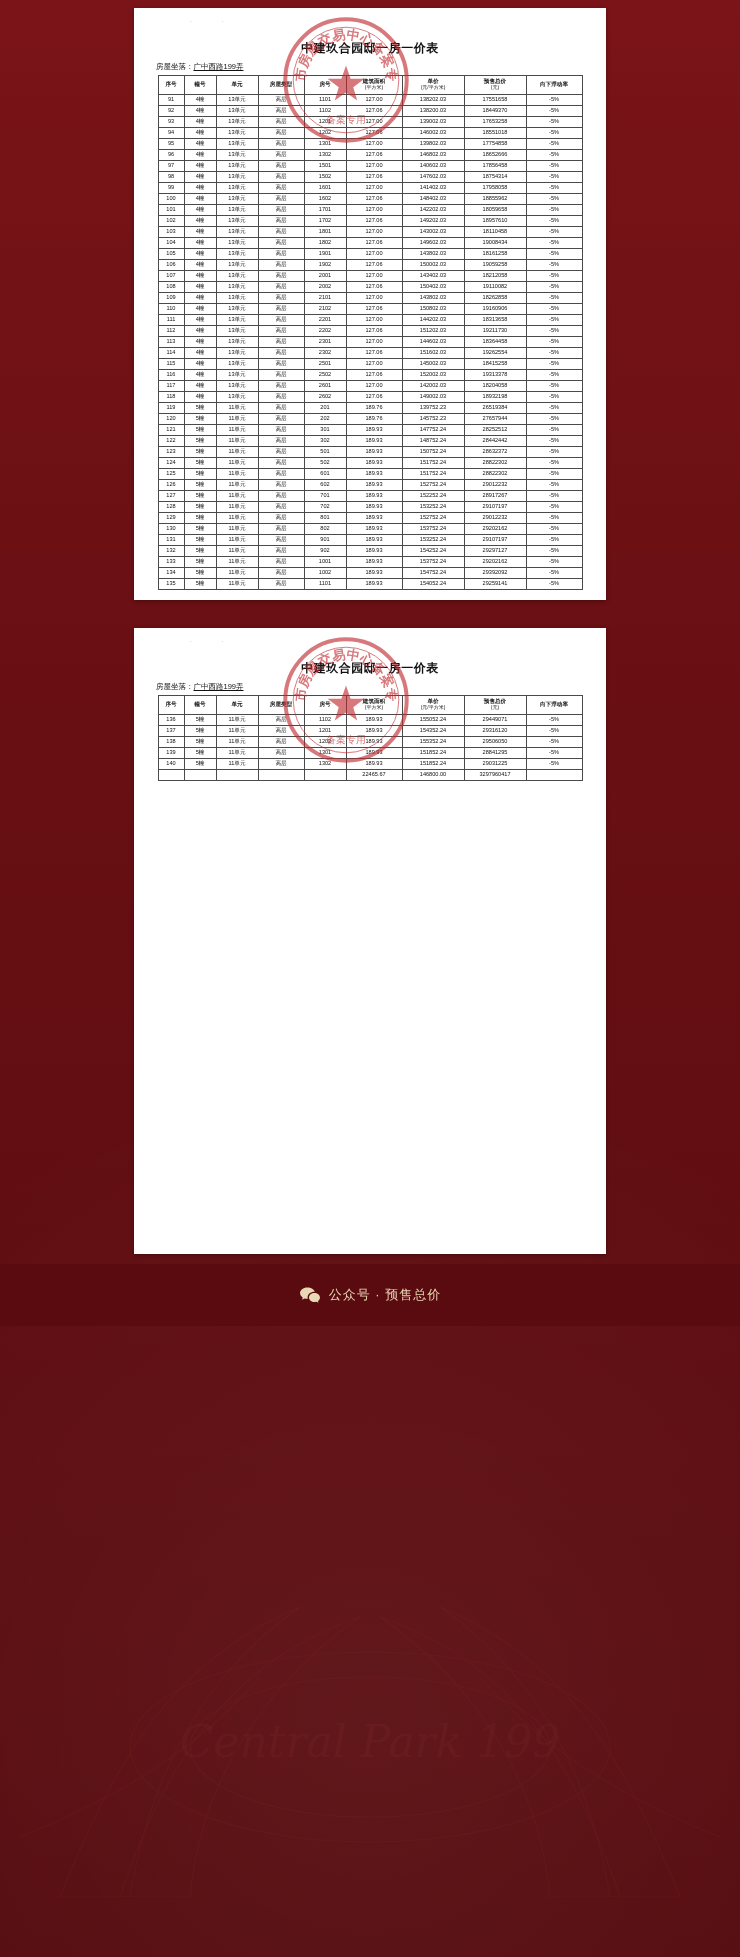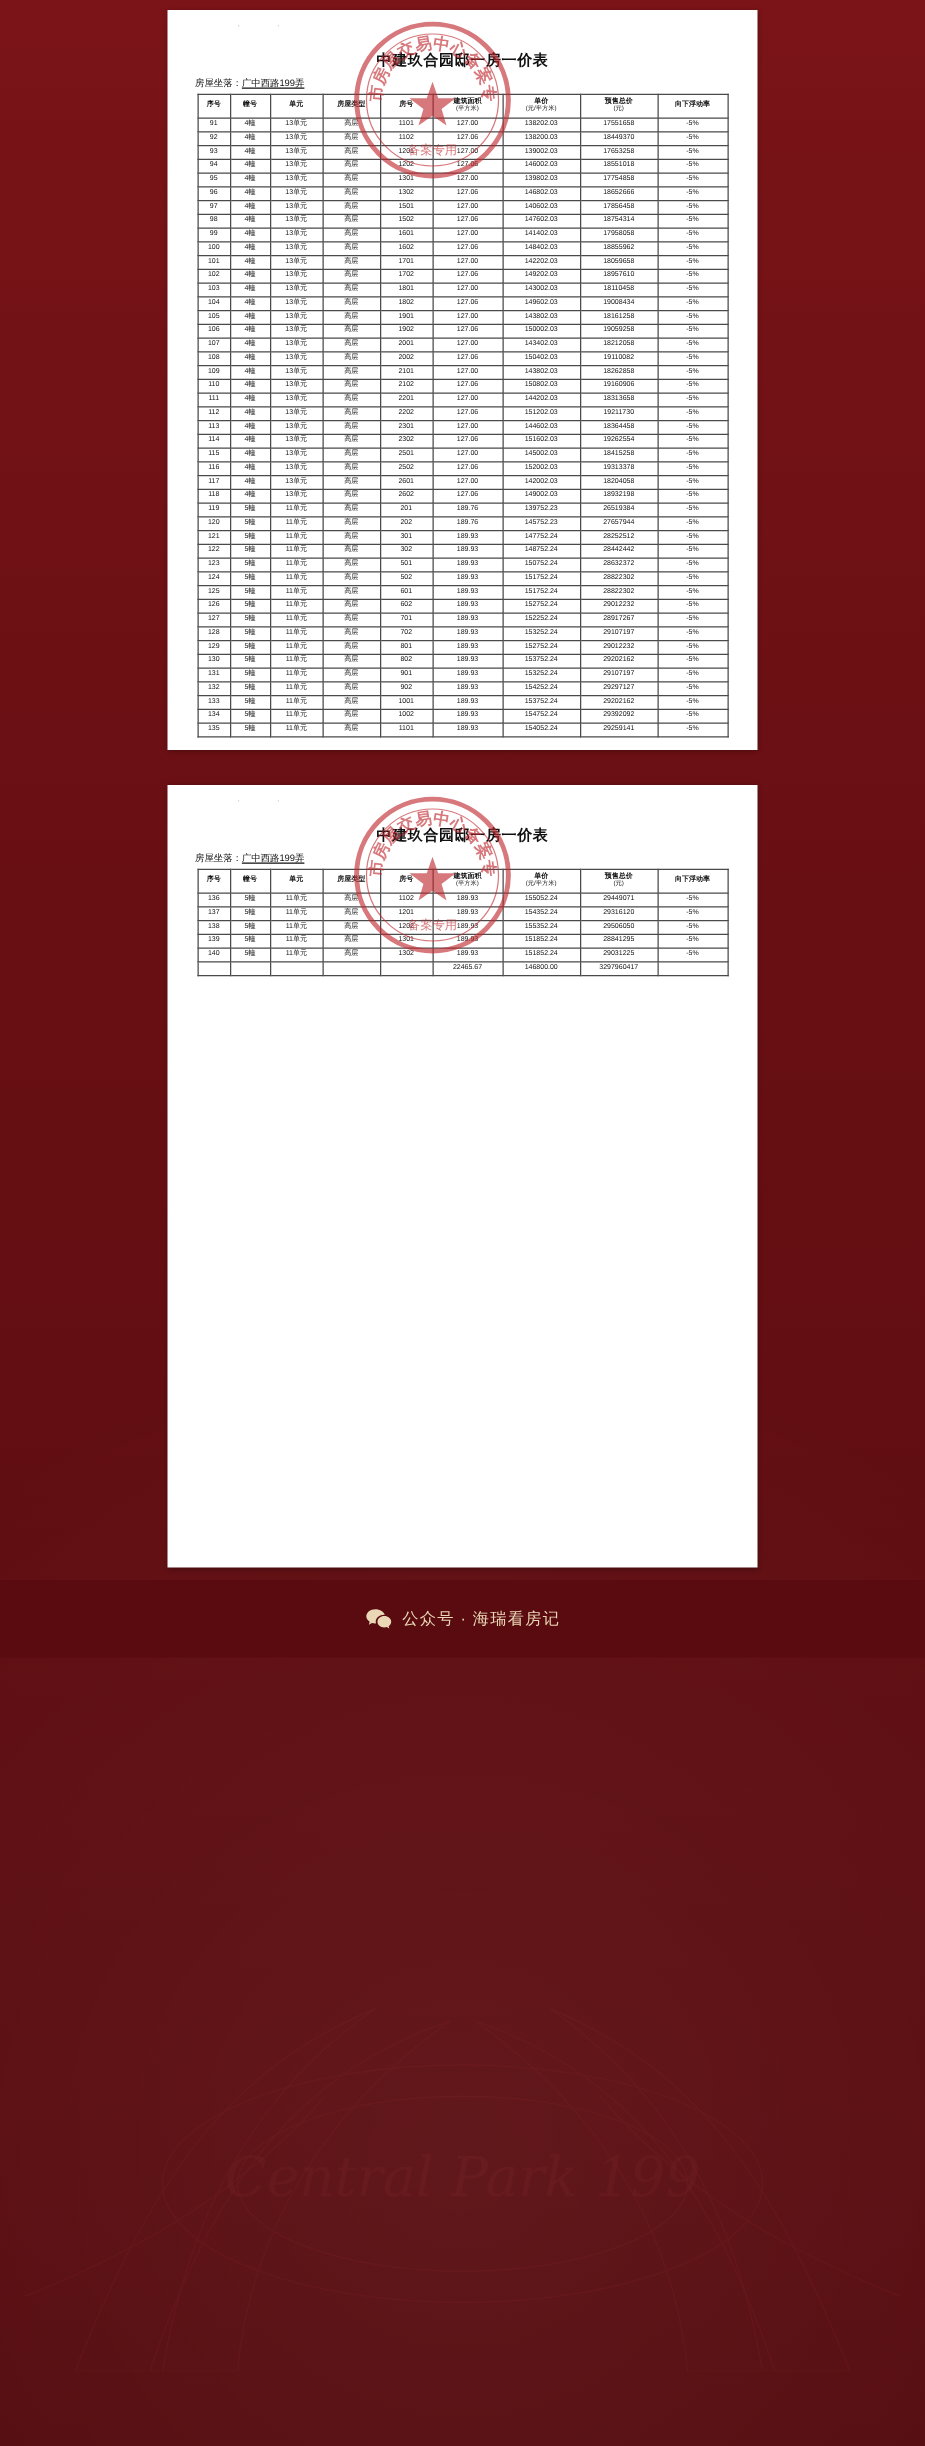--- a/index.html
+++ b/index.html
@@ -818,16 +818,16 @@
 
   </div>
 
   <div class="footer">
     <span class="wechat-icon">
       <svg viewBox="0 0 32 26" xmlns="http://www.w3.org/2000/svg">
         <path d="M12 2C6 2 1.5 5.8 1.5 10.3c0 2.5 1.5 4.8 3.9 6.3L4.5 20l3.6-1.9c1.2.3 2.5.5 3.9.5h.8c-.2-.7-.3-1.4-.3-2.1 0-4.4 4.4-8 9.8-8h.7C22.2 5 17.6 2 12 2z" fill="#e9d7b6"></path>
         <path d="M30.5 16.6c0-3.6-3.6-6.6-8-6.6s-8 3-8 6.6 3.6 6.6 8 6.6c1 0 2-.1 2.9-.4l2.9 1.5-.8-2.5c1.9-1.2 3-3 3-5.2z" fill="#e9d7b6"></path>
       </svg>
     </span>
-    <span class="footer-text">公众号 · 海瑞看房记</span>
+    <span class="footer-text">公众号 · 预售总价</span>
   </div>
 
 </div>
 
 </body></html>

